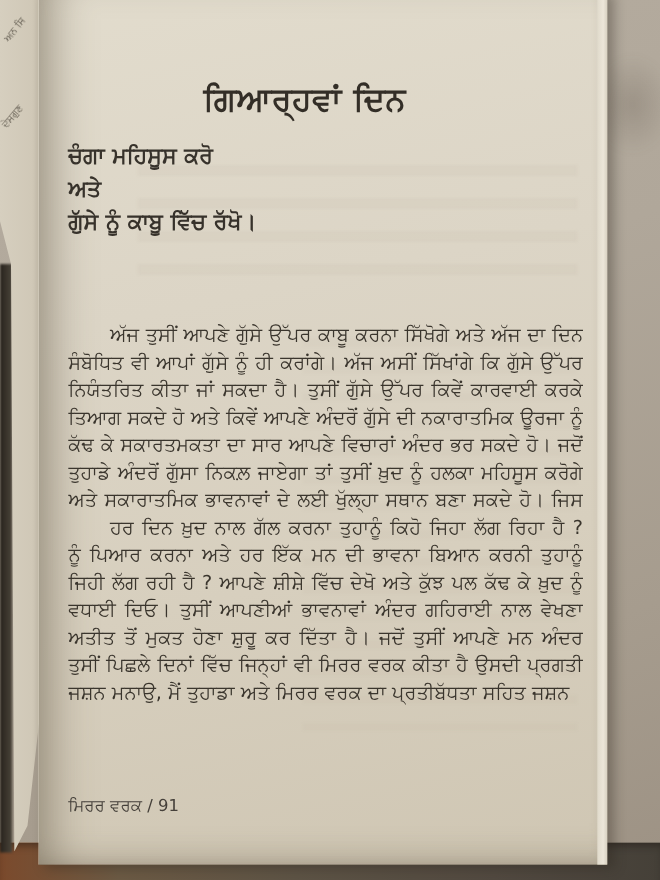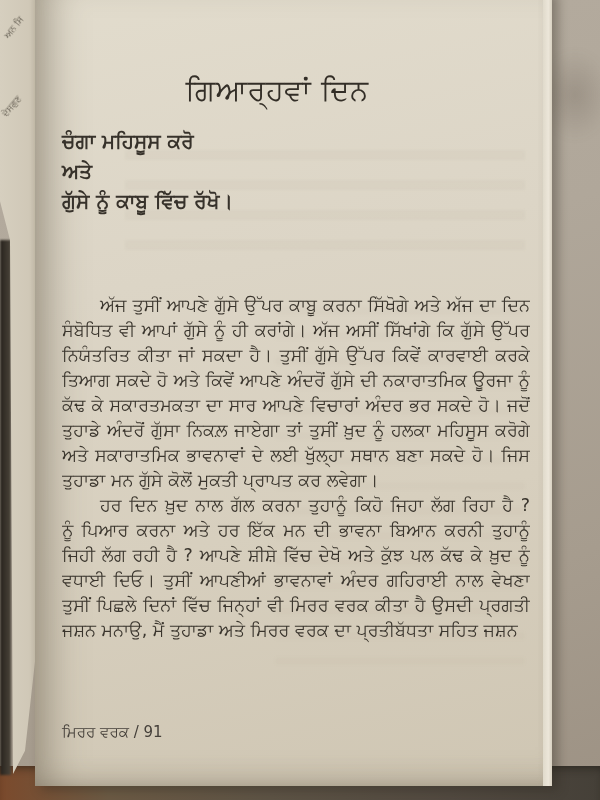--- a/index.html
+++ b/index.html
@@ -64,21 +64,21 @@
     background:repeating-linear-gradient(180deg,transparent 0 20px,rgba(128,116,96,.09) 20px 30px);
   }
   .ghost-mid{
     left:240px;top:300px;width:250px;height:380px;
     background:repeating-linear-gradient(180deg,transparent 0 17px,rgba(128,116,96,.05) 17px 25px);
   }
   .content{position:absolute;left:27px;top:0;width:468px;color:#37322b;}
   .title{
     position:absolute;left:0;top:84px;width:100%;margin:0;
     text-align:center;padding-right:38px;box-sizing:border-box;
-    font-size:29px;line-height:32px;font-weight:400;color:#332e27;
+    font-size:29px;line-height:32px;font-weight:700;color:#332e27;
     letter-spacing:.5px;
   }
   .subtitle{position:absolute;left:0;top:136px;width:100%;}
   .subtitle-line{
     text-align:left;font-size:20px;line-height:30px;font-weight:700;color:#37322b;
   }
   .body{position:absolute;left:0;top:303px;width:100%;}
   .para{width:100%;}
   .body-line{
     height:25px;line-height:25px;font-size:17.5px;overflow:hidden;
@@ -122,27 +122,27 @@
 
       <div class="body">
         <div class="para">
             <div class="body-line">ਅੱਜ ਤੁਸੀਂ ਆਪਣੇ ਗੁੱਸੇ ਉੱਪਰ ਕਾਬੂ ਕਰਨਾ ਸਿੱਖੋਗੇ ਅਤੇ ਅੱਜ ਦਾ ਦਿਨ</div>
             <div class="body-line">ਸੰਬੋਧਿਤ ਵੀ ਆਪਾਂ ਗੁੱਸੇ ਨੂੰ ਹੀ ਕਰਾਂਗੇ। ਅੱਜ ਅਸੀਂ ਸਿੱਖਾਂਗੇ ਕਿ ਗੁੱਸੇ ਉੱਪਰ ਕਿਵੇਂ</div>
             <div class="body-line">ਨਿਯੰਤਰਿਤ ਕੀਤਾ ਜਾਂ ਸਕਦਾ ਹੈ। ਤੁਸੀਂ ਗੁੱਸੇ ਉੱਪਰ ਕਿਵੇਂ ਕਾਰਵਾਈ ਕਰਕੇ ਉਸਨੂੰ</div>
             <div class="body-line">ਤਿਆਗ ਸਕਦੇ ਹੋ ਅਤੇ ਕਿਵੇਂ ਆਪਣੇ ਅੰਦਰੋਂ ਗੁੱਸੇ ਦੀ ਨਕਾਰਾਤਮਿਕ ਊਰਜਾ ਨੂੰ</div>
             <div class="body-line">ਕੱਢ ਕੇ ਸਕਾਰਤਮਕਤਾ ਦਾ ਸਾਰ ਆਪਣੇ ਵਿਚਾਰਾਂ ਅੰਦਰ ਭਰ ਸਕਦੇ ਹੋ। ਜਦੋਂ</div>
             <div class="body-line">ਤੁਹਾਡੇ ਅੰਦਰੋਂ ਗੁੱਸਾ ਨਿਕਲ਼ ਜਾਏਗਾ ਤਾਂ ਤੁਸੀਂ ਖ਼ੁਦ ਨੂੰ ਹਲਕਾ ਮਹਿਸੂਸ ਕਰੋਗੇ</div>
             <div class="body-line">ਅਤੇ ਸਕਾਰਾਤਮਿਕ ਭਾਵਨਾਵਾਂ ਦੇ ਲਈ ਖੁੱਲ੍ਹਾ ਸਥਾਨ ਬਣਾ ਸਕਦੇ ਹੋ। ਜਿਸ ਨਾਲ</div>
-            <div class="body-line">ਤੁਹਾਡਾ ਮਨ ਗੁੱਸੇ ਕੋਲੋਂ ਮੁਕਤੀ ਪ੍ਰਾਪਤ ਕਰ ਲਵੇਗਾ।</div>
           </div>
         <div class="para">
             <div class="body-line">ਹਰ ਦਿਨ ਖ਼ੁਦ ਨਾਲ ਗੱਲ ਕਰਨਾ ਤੁਹਾਨੂੰ ਕਿਹੋ ਜਿਹਾ ਲੱਗ ਰਿਹਾ ਹੈ ? ਖ਼ੁਦ</div>
             <div class="body-line">ਨੂੰ ਪਿਆਰ ਕਰਨਾ ਅਤੇ ਹਰ ਇੱਕ ਮਨ ਦੀ ਭਾਵਨਾ ਬਿਆਨ ਕਰਨੀ ਤੁਹਾਨੂੰ ਕਿਹੋ</div>
             <div class="body-line">ਜਿਹੀ ਲੱਗ ਰਹੀ ਹੈ ? ਆਪਣੇ ਸ਼ੀਸ਼ੇ ਵਿੱਚ ਦੇਖੋ ਅਤੇ ਕੁੱਝ ਪਲ ਕੱਢ ਕੇ ਖ਼ੁਦ ਨੂੰ</div>
             <div class="body-line">ਵਧਾਈ ਦਿਓ। ਤੁਸੀਂ ਆਪਣੀਆਂ ਭਾਵਨਾਵਾਂ ਅੰਦਰ ਗਹਿਰਾਈ ਨਾਲ ਵੇਖਣਾ ਅਤੇ</div>
+            <div class="body-line">ਅਤੀਤ ਤੋਂ ਮੁਕਤ ਹੋਣਾ ਸ਼ੁਰੂ ਕਰ ਦਿੱਤਾ ਹੈ। ਜਦੋਂ ਤੁਸੀਂ ਆਪਣੇ ਮਨ ਅੰਦਰ</div>
             <div class="body-line">ਤੁਸੀਂ ਪਿਛਲੇ ਦਿਨਾਂ ਵਿੱਚ ਜਿਨ੍ਹਾਂ ਵੀ ਮਿਰਰ ਵਰਕ ਕੀਤਾ ਹੈ ਉਸਦੀ ਪ੍ਰਗਤੀ ਦਾ</div>
             <div class="body-line">ਜਸ਼ਨ ਮਨਾਉ, ਮੈਂ ਤੁਹਾਡਾ ਅਤੇ ਮਿਰਰ ਵਰਕ ਦਾ ਪ੍ਰਤੀਬੱਧਤਾ ਸਹਿਤ ਜਸ਼ਨ</div>
           </div>
       </div>
 
       <div class="footer">ਮਿਰਰ ਵਰਕ / 91</div>
     </div>
   </div>
 </div>
 

